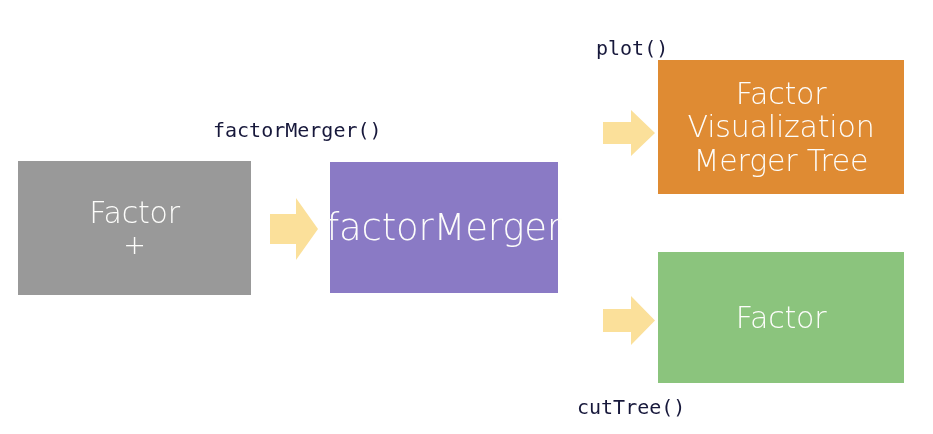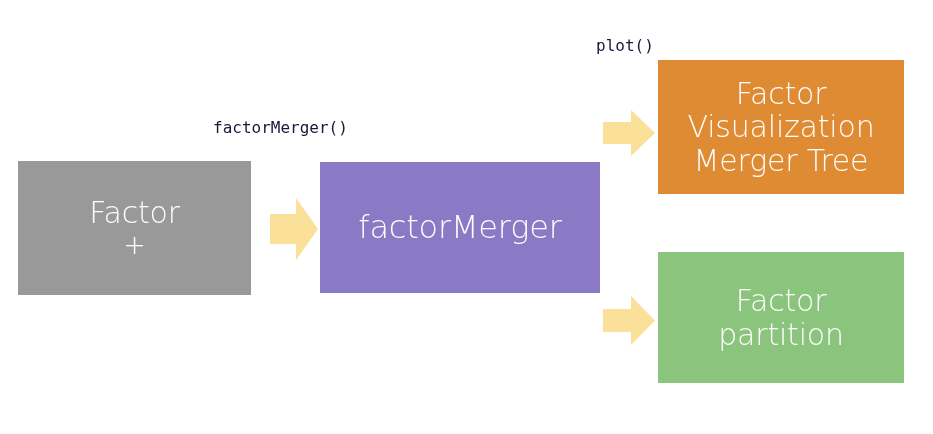--- a/index.html
+++ b/index.html
@@ -42,26 +42,26 @@
     top: 161px;
     width: 233px;
     height: 134px;
     background: #999999;
     font-size: 30px;
   }
   #box-source .line.plus { font-size: 27px; }
 
   
   #box-package {
-    left: 320px;
+    left: 330px;
     top: 162px;
-    width: 280px;
+    width: 228px;
     height: 131px;
     background: #8a7ac5;
-    font-size: 32px;
+    font-size: 37px;
   }
 
   
   #box-visualization {
     left: 658px;
     top: 60px;
     width: 246px;
     height: 134px;
     background: #df8b33;
     font-size: 30px;
@@ -85,21 +85,21 @@
   .arrow svg { display: block; width: 100%; height: 100%; }
 
   #arrow-merge  { left: 270px; top: 198px; width: 48px; height: 62px; }
   #arrow-plot   { left: 603px; top: 110px; width: 52px; height: 46px; }
   #arrow-cut    { left: 603px; top: 296px; width: 52px; height: 49px; }
 
   
   .fn-label {
     position: absolute;
     font-family: "DejaVu Sans Mono", monospace;
-    font-size: 16px;
+    font-size: 20px;
     color: #17183b;
     white-space: pre;
     letter-spacing: 0px;
   }
   #label-merge-factors { left: 213px; top: 118px; }
   #label-plot          { left: 596px; top: 36px; }
   #label-cut-tree      { left: 577px; top: 395px; }
 </style>
 </head>
 <body>
@@ -136,19 +136,19 @@
     <span class="line">Visualization</span>
     <span class="line">Merger Tree</span>
   </div>
 
   <div class="arrow" id="arrow-cut">
     <svg viewBox="0 0 52 49" preserveAspectRatio="none" aria-hidden="true">
       <polygon points="0,13 28,13 28,0 52,24.5 28,49 28,36 0,36" fill="#fbe09a"></polygon>
     </svg>
   </div>
 
+  <div class="fn-label" id="label-cut-tree">cutTree()</div>
 
   <div class="box" id="box-partition">
     <span class="line">Factor</span>
-    <span class="line">partition</span>
   </div>
 
 </div>
 
 </body></html>

